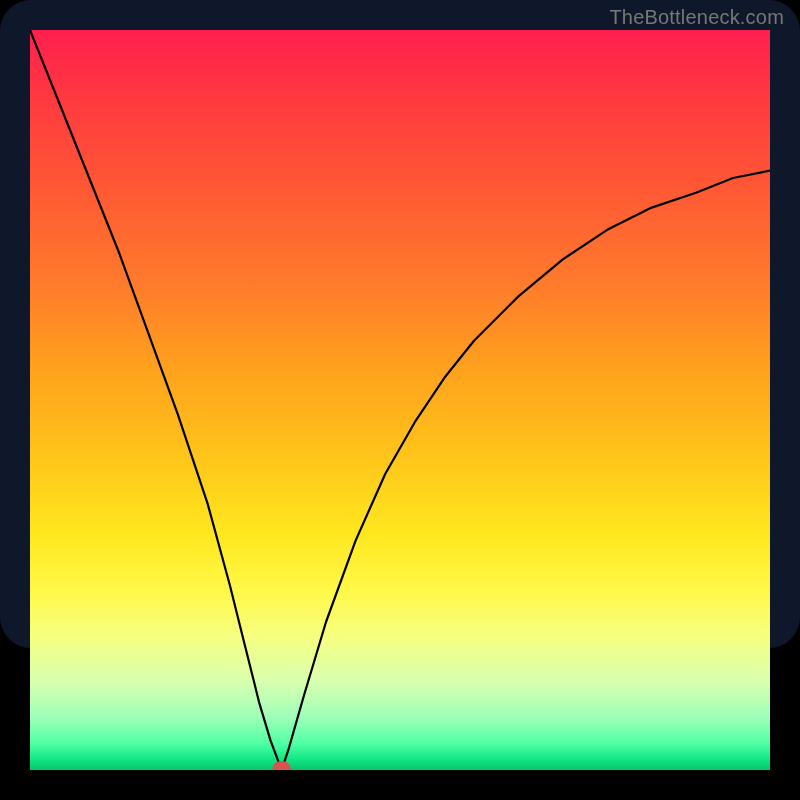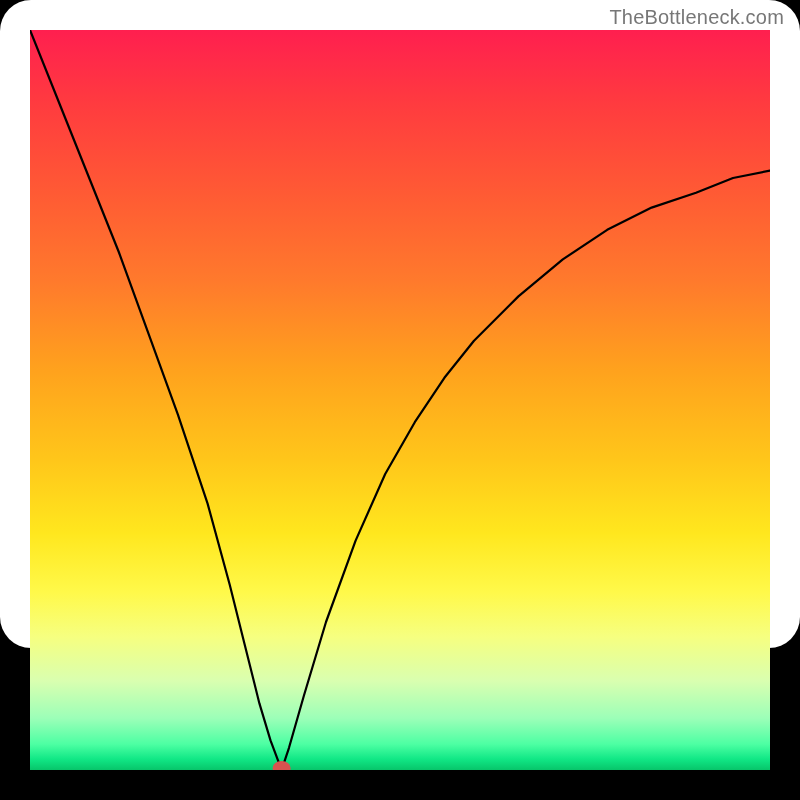--- a/index.html
+++ b/index.html
@@ -8,21 +8,21 @@
     width: 800px;
     height: 800px;
     overflow: hidden;
     background: #000;
     font-family: Arial, Helvetica, sans-serif;
   }
   .stage {
     position: relative;
     width: 800px;
     height: 648px;
-    background: #ffffff;
+    background: #0f172a;
     border-radius: 31px;
   }
   .plot-area {
     position: absolute;
     left: 30px;
     top: 30px;
     width: 740px;
     height: 740px;
     overflow: hidden;
   }

